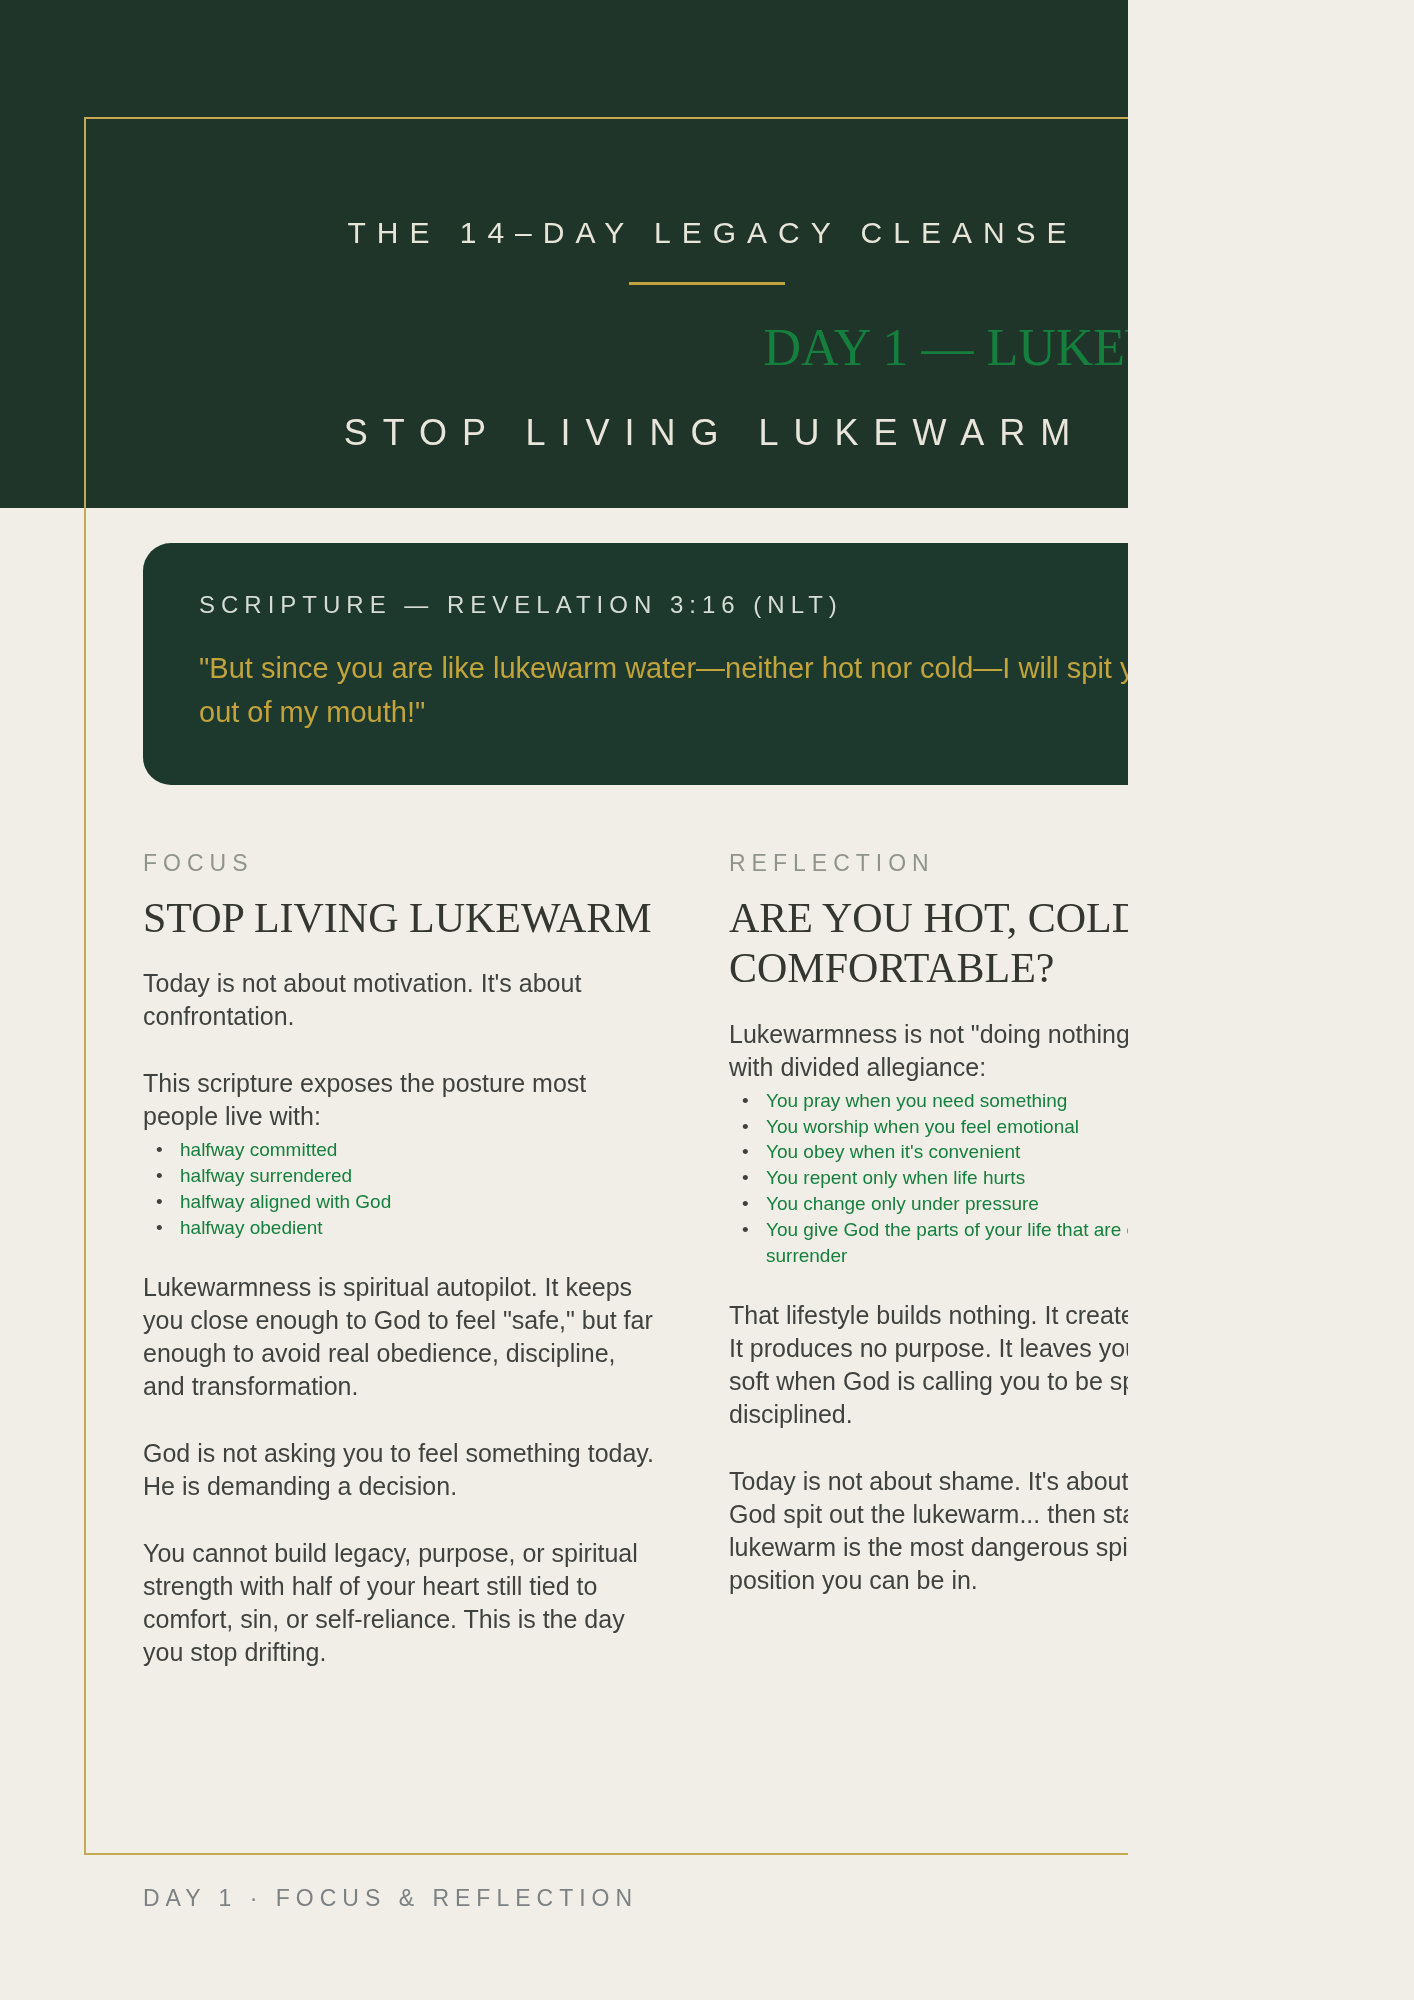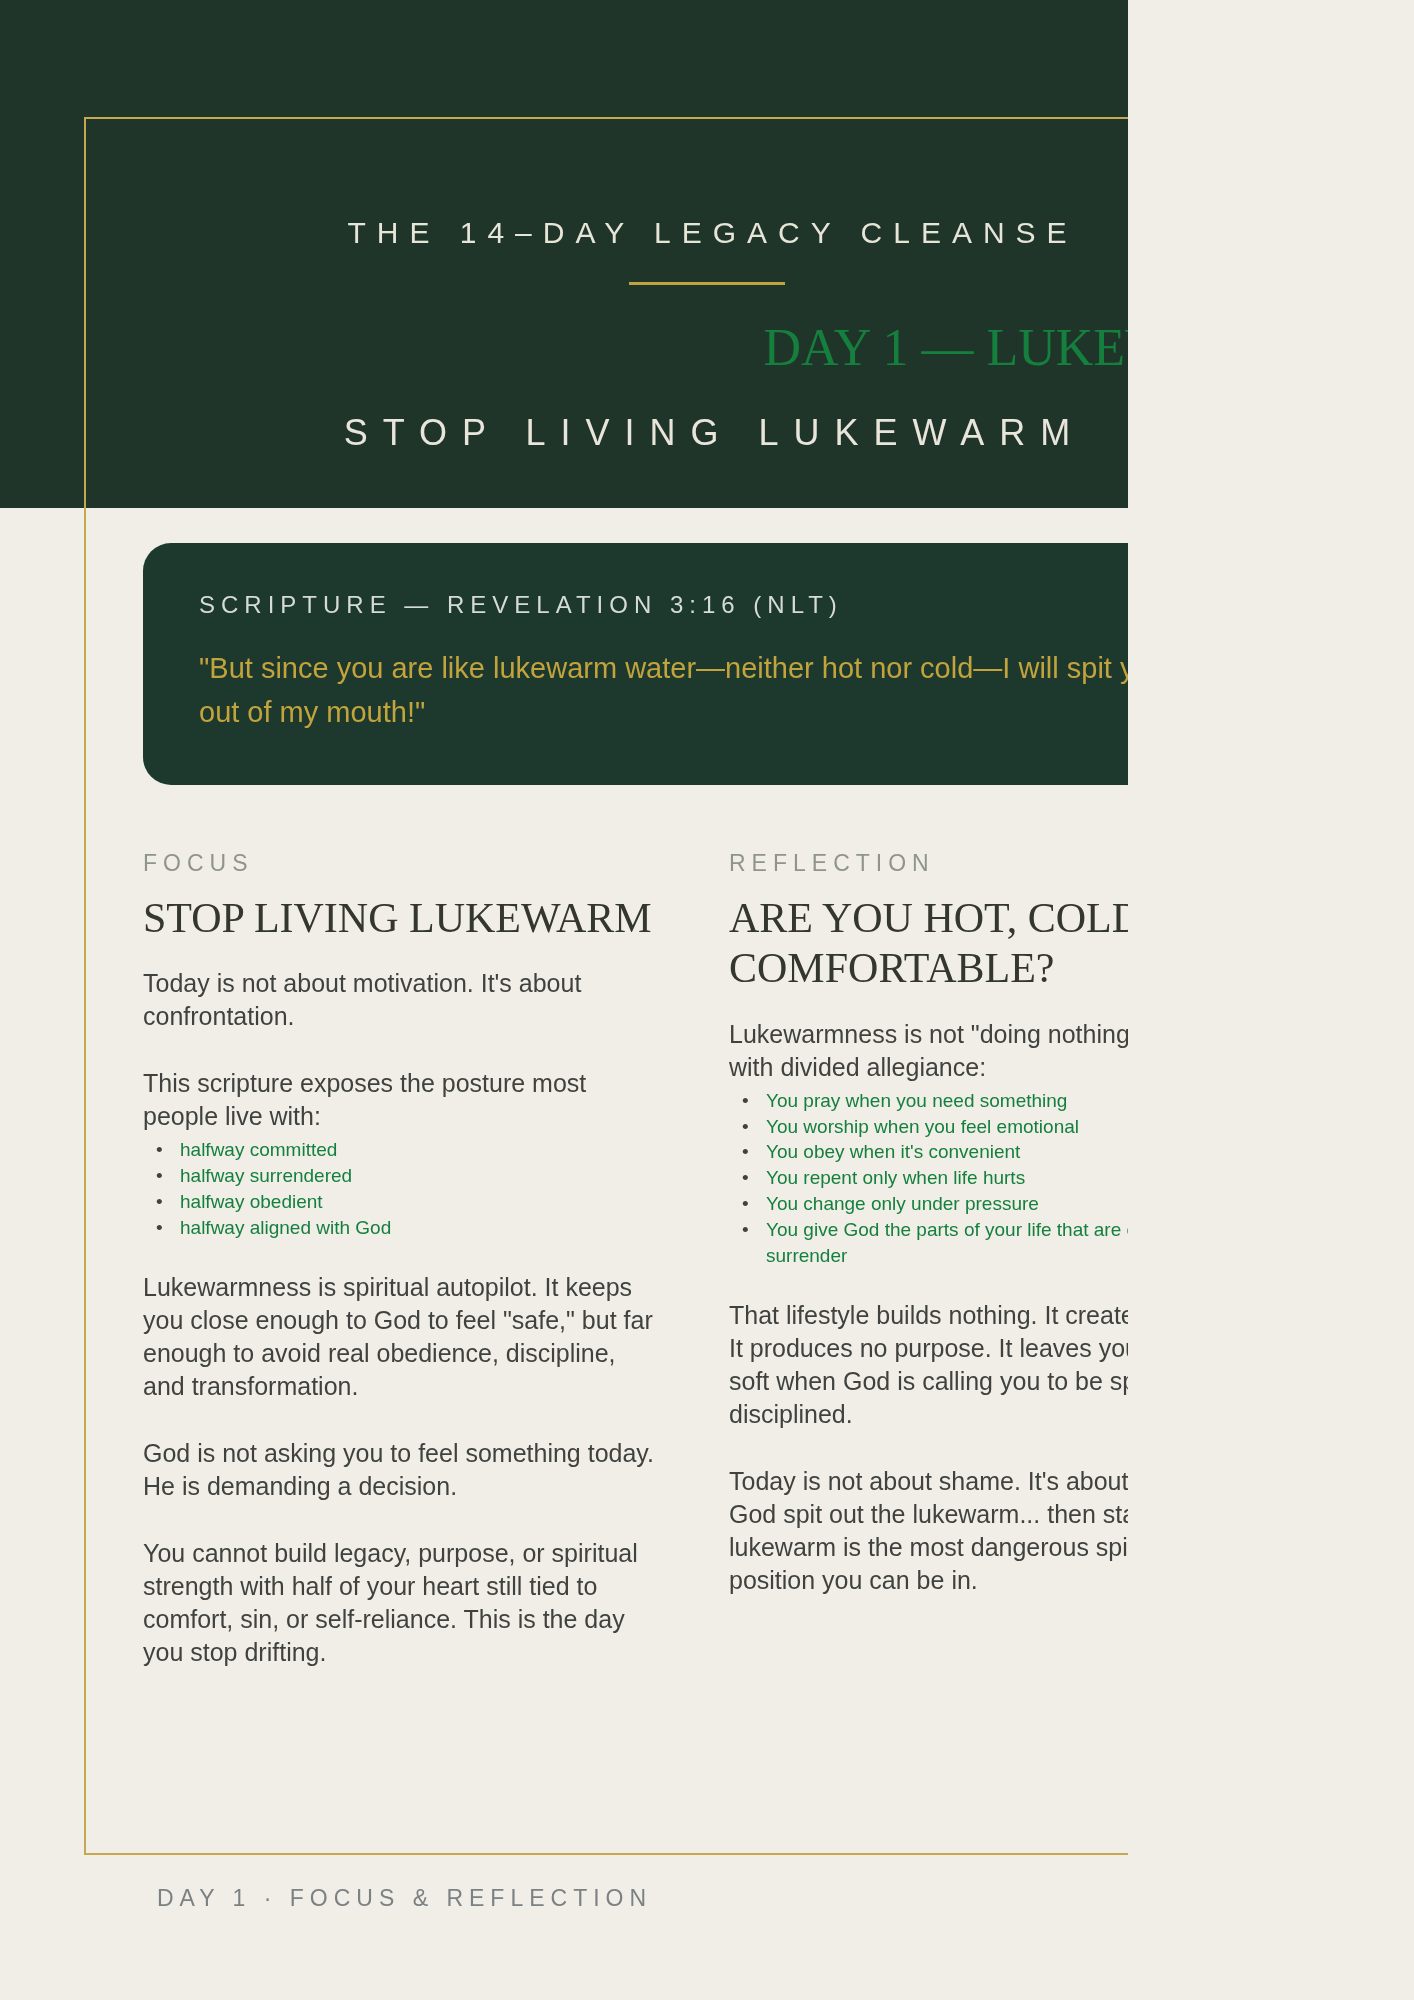--- a/index.html
+++ b/index.html
@@ -129,21 +129,21 @@
   }
   .bullet-list li::before {
     content: "\2022";
     position: absolute;
     left: 13px;
     top: 0;
     color: #3f423e;
   }
   .footer {
     position: absolute;
-    left: 157px; top: 1884px;
+    left: 143px; top: 1884px;
     width: 1128px;
     display: flex;
     justify-content: space-between;
     align-items: baseline;
     color: #7c8184;
   }
   .footer-left {
     font-size: 23px;
     letter-spacing: 6px;
     white-space: nowrap;
@@ -175,22 +175,22 @@
   <div class="columns">
 
     <div class="col-left">
       <div class="col-label">FOCUS</div>
       <h2 class="col-heading">STOP LIVING LUKEWARM</h2>
       <p class="body-para">Today is not about motivation. It's about confrontation.</p>
       <p class="body-para tight">This scripture exposes the posture most people live with:</p>
       <ul class="bullet-list">
         <li>halfway committed</li>
         <li>halfway surrendered</li>
+        <li>halfway aligned with God</li>
         <li>halfway obedient</li>
-        <li>halfway aligned with God</li>
       </ul>
       <p class="body-para">Lukewarmness is spiritual autopilot. It keeps you close enough to God to feel "safe," but far enough to avoid real obedience, discipline, and transformation.</p>
       <p class="body-para">God is not asking you to feel something today. He is demanding a decision.</p>
       <p class="body-para">You cannot build legacy, purpose, or spiritual strength with half of your heart still tied to comfort, sin, or self-reliance. This is the day you stop drifting.</p>
     </div>
 
     <div class="col-right">
       <div class="col-label">REFLECTION</div>
       <h2 class="col-heading">ARE YOU HOT, COLD, OR COMFORTABLE?</h2>
       <p class="body-para tight">Lukewarmness is not "doing nothing." It is living with divided allegiance:</p>

